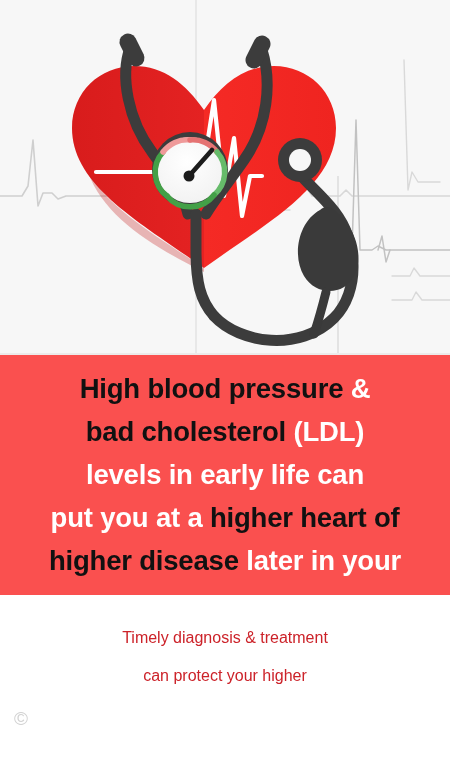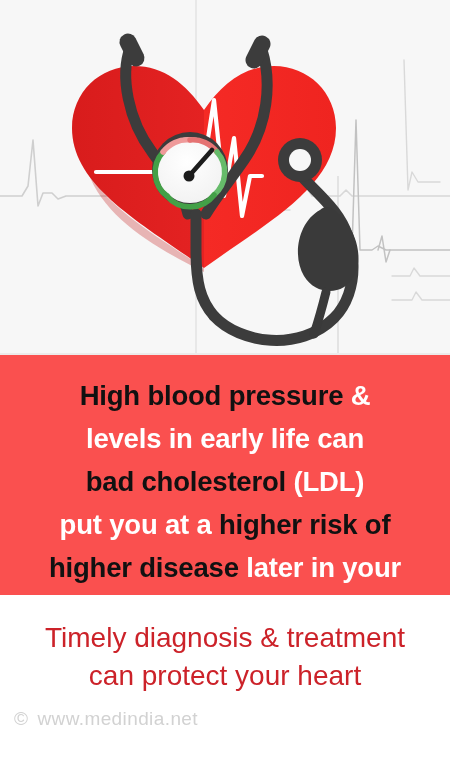--- a/index.html
+++ b/index.html
@@ -52,21 +52,21 @@
   .banner {
     position: absolute;
     left: 0;
     top: 355px;
     width: 450px;
     height: 240px;
     background: #fa504f;
     display: flex;
     flex-direction: column;
     align-items: center;
-    justify-content: flex-end;
+    justify-content: center;
     box-sizing: border-box;
     padding: 4px 6px 6px 6px;
   }
   .banner-line {
     display: block;
     width: 100%;
     text-align: center;
     font-size: 27.5px;
     line-height: 43px;
     font-weight: bold;
@@ -83,21 +83,21 @@
     top: 595px;
     width: 450px;
     height: 173px;
     background: #ffffff;
   }
   .footer-line {
     display: block;
     width: 100%;
     text-align: center;
     color: #cc2229;
-    font-size: 28px;
+    font-size: 16px;
     line-height: 38px;
     font-weight: normal;
     white-space: nowrap;
   }
   .footer-lines {
     position: absolute;
     left: 0;
     top: 24px;
     width: 450px;
   }
@@ -234,42 +234,41 @@
     <div class="hero-border-bottom"></div>
   </div>
 
   <div class="banner">
 
     <span class="banner-line">
       <span class="seg-dark">High blood pressure </span><span class="seg-light">&amp;</span>
     </span>
 
     <span class="banner-line">
+      <span class="seg-dark">bad cholesterol </span><span class="seg-light">(LDL)</span>
+    </span>
+
+    <span class="banner-line">
       <span class="seg-light">levels in early life can</span>
     </span>
 
     <span class="banner-line">
-      <span class="seg-dark">bad cholesterol </span><span class="seg-light">(LDL)</span>
-    </span>
-
-    <span class="banner-line">
-      <span class="seg-light">put you at a </span><span class="seg-dark">higher risk of</span>
+      <span class="seg-light">put you at a </span><span class="seg-dark">higher heart of</span>
     </span>
 
     <span class="banner-line">
       <span class="seg-dark">higher disease </span><span class="seg-light">later in your</span>
     </span>
 
   </div>
 
   <div class="footer">
     <div class="footer-lines">
       <span class="footer-line">Timely diagnosis &amp; treatment</span>
-      <span class="footer-line">can protect your heart</span>
+      <span class="footer-line">can protect your higher</span>
     </div>
   </div>
 
   <div class="watermark">
     <span class="copy-glyph">©</span>
-    <span>www.medindia.net</span>
   </div>
 
 </div>
 
 </body></html>

